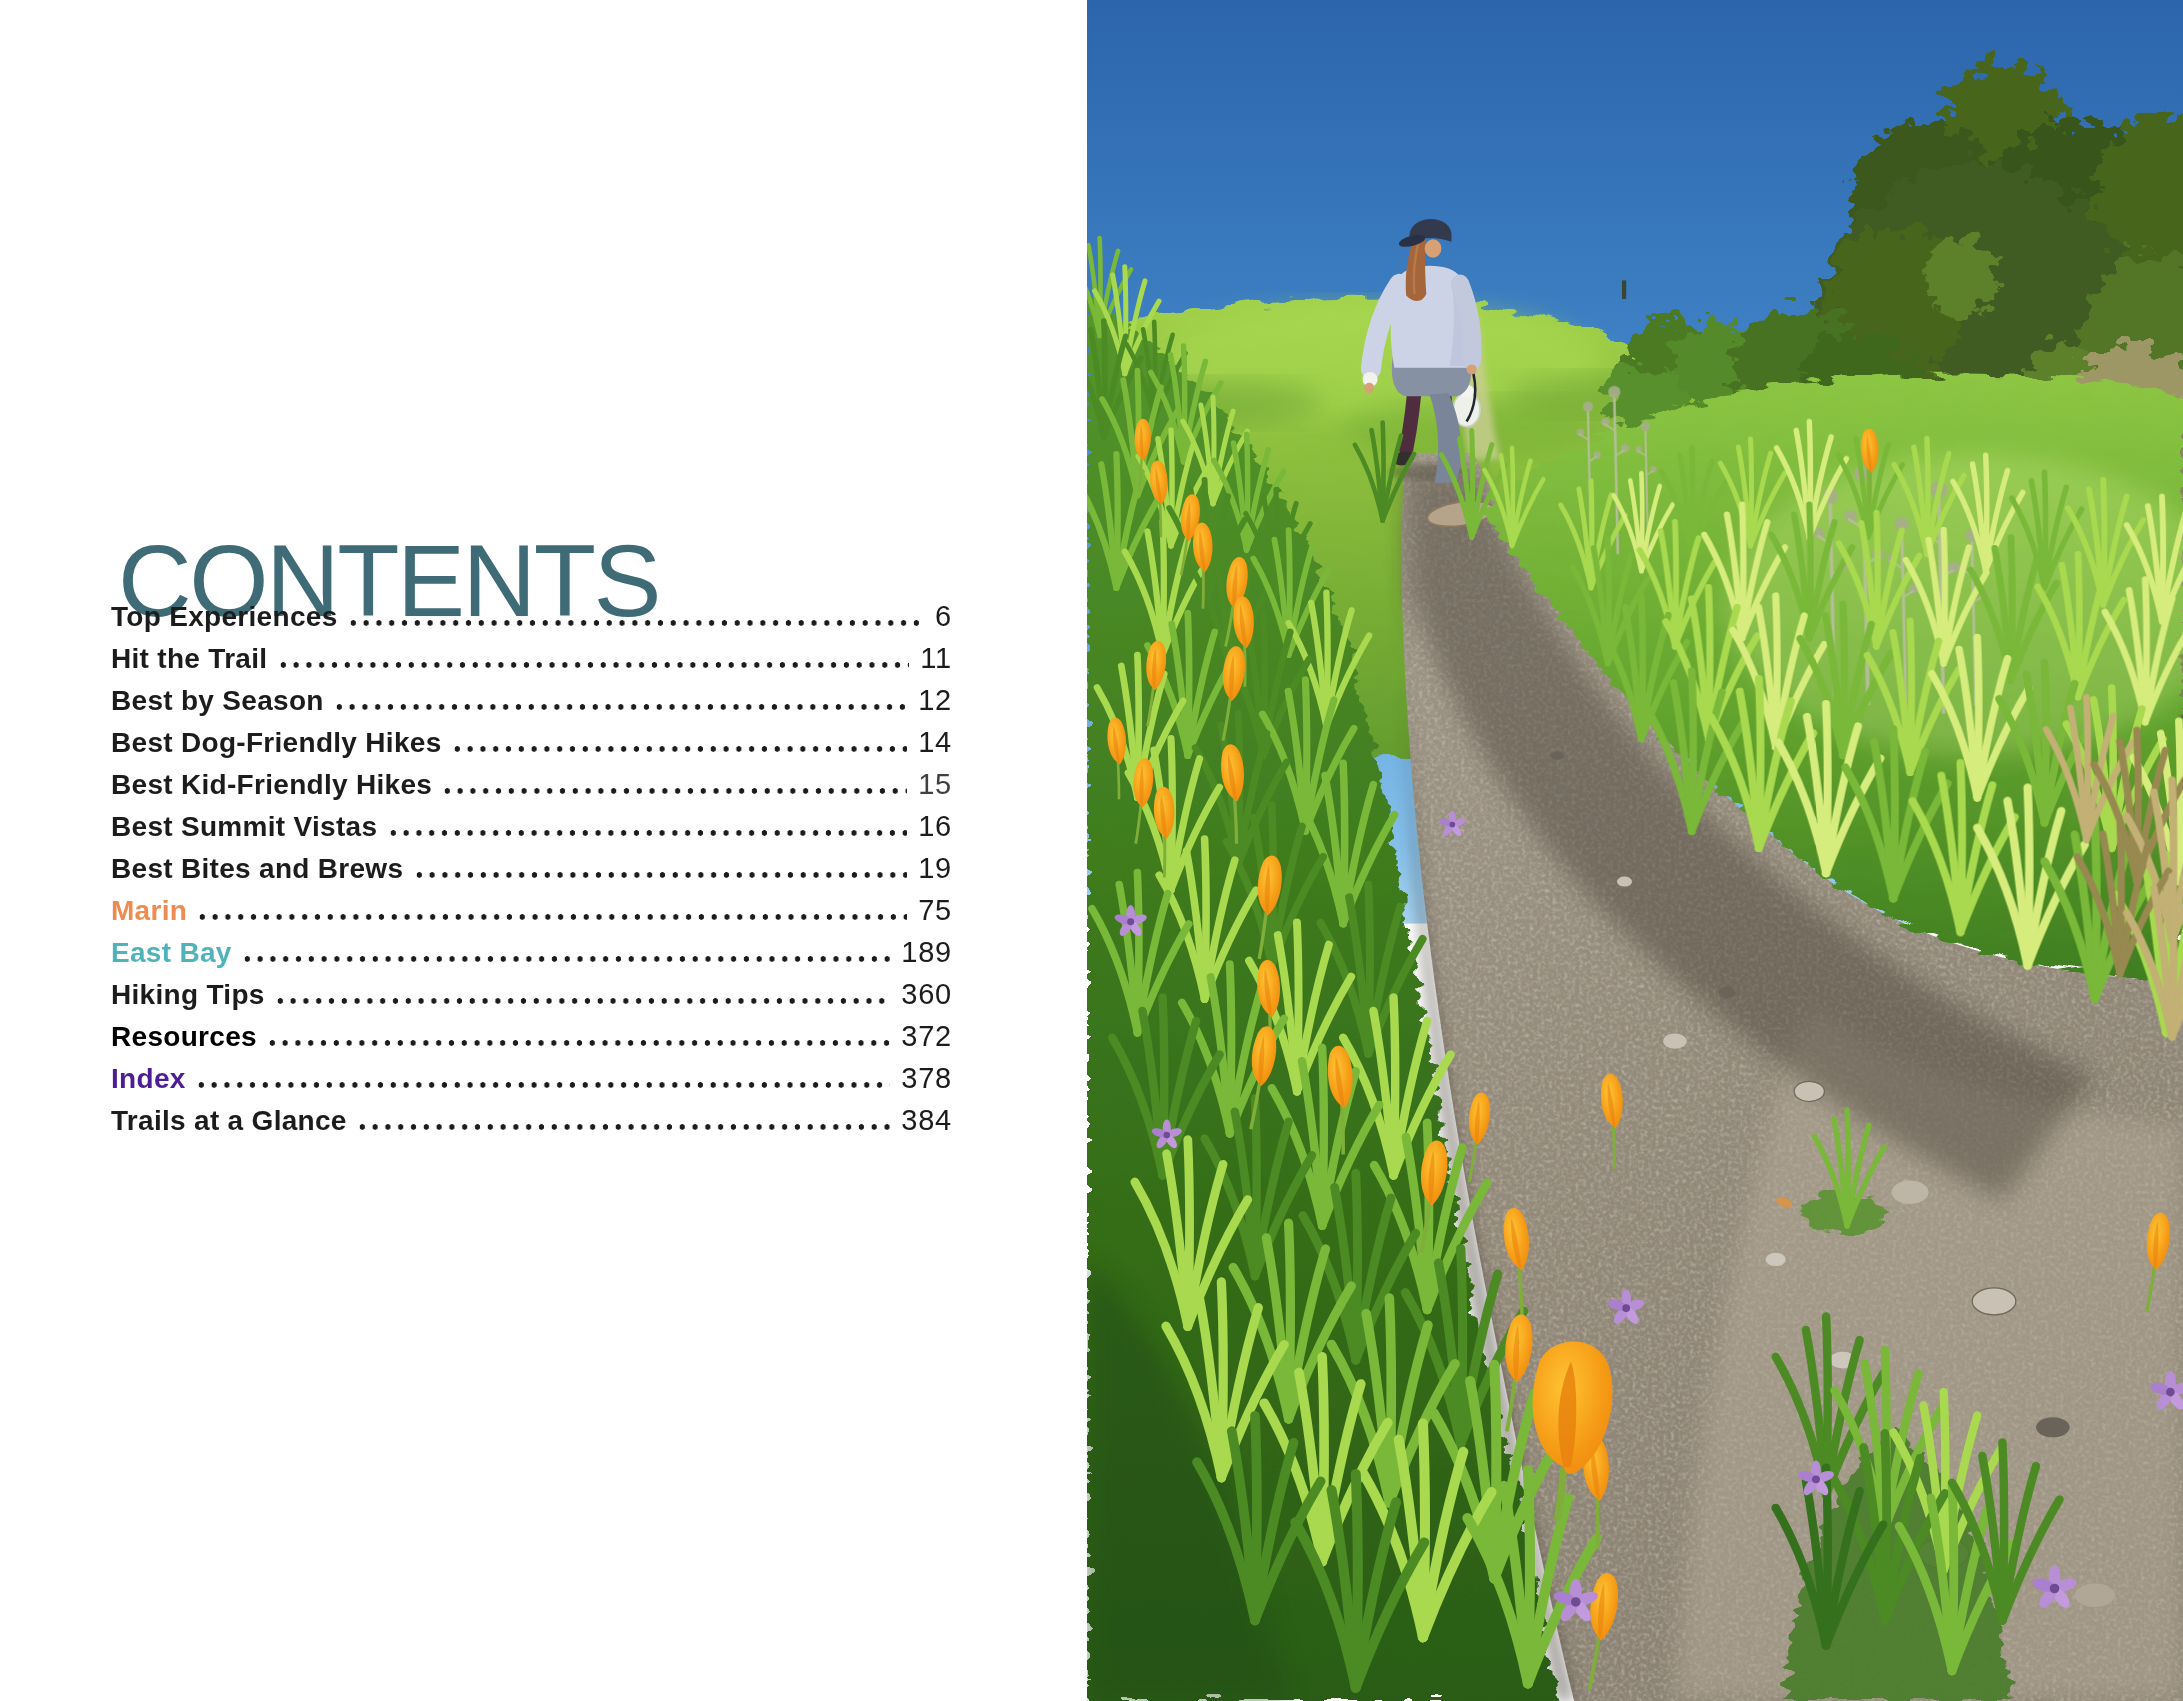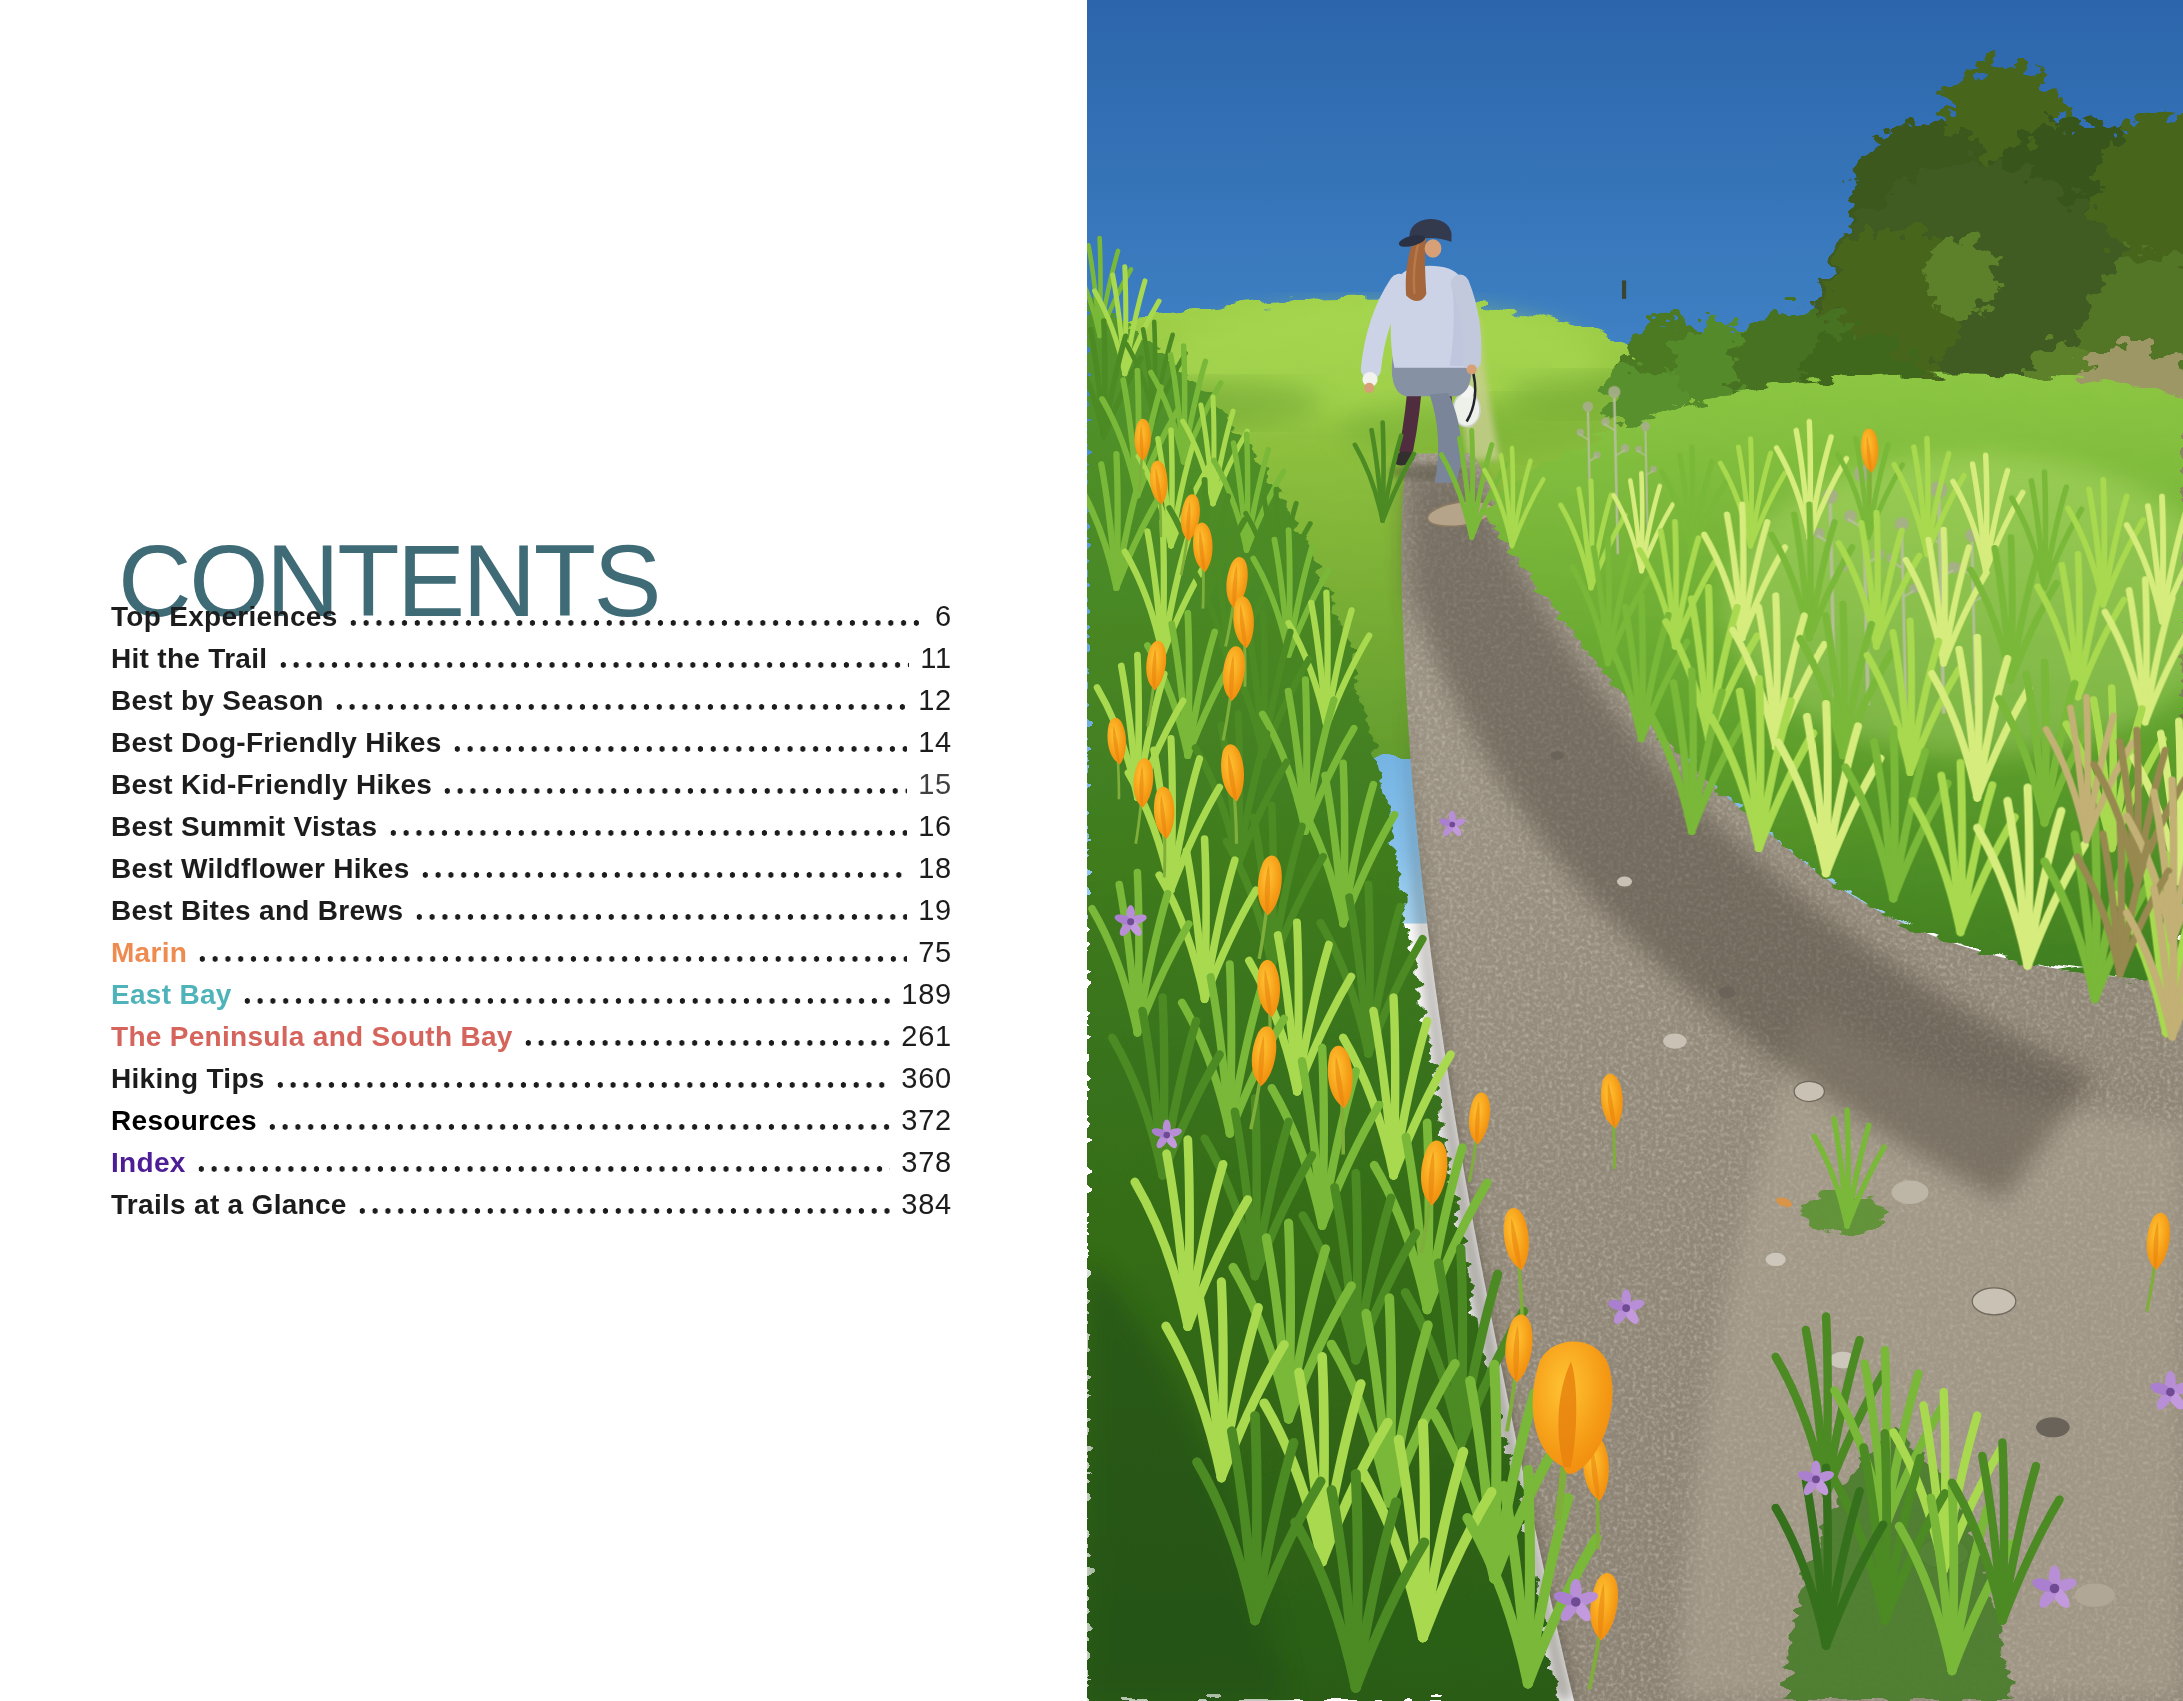--- a/index.html
+++ b/index.html
@@ -70,43 +70,33 @@
       <span class="lbl" style="color: rgb(28, 28, 28);">Best Kid-Friendly Hikes</span>
       <span class="dots"></span>
       <span class="num" style="color: #404040;">15</span>
     </li>
     <li>
       <span class="lbl" style="color: rgb(28, 28, 28);">Best Summit Vistas</span>
       <span class="dots"></span>
       <span class="num" style="color: rgb(28, 28, 28);">16</span>
     </li>
     <li>
-      <span class="lbl" style="color: rgb(28, 28, 28);">Best Wildflower Hikes</span>
-      <span class="dots"></span>
-      <span class="num" style="color: rgb(28, 28, 28);">18</span>
-    </li>
-    <li>
       <span class="lbl" style="color: rgb(28, 28, 28);">Best Bites and Brews</span>
       <span class="dots"></span>
       <span class="num" style="color: rgb(28, 28, 28);">19</span>
     </li>
     <li>
       <span class="lbl" style="color: rgb(238, 139, 80);">Marin</span>
       <span class="dots"></span>
       <span class="num" style="color: rgb(28, 28, 28);">75</span>
     </li>
     <li>
       <span class="lbl" style="color: rgb(79, 179, 186);">East Bay</span>
       <span class="dots"></span>
       <span class="num" style="color: rgb(28, 28, 28);">189</span>
-    </li>
-    <li>
-      <span class="lbl" style="color: rgb(213, 100, 92);">The Peninsula and South Bay</span>
-      <span class="dots"></span>
-      <span class="num" style="color: rgb(28, 28, 28);">261</span>
     </li>
     <li>
       <span class="lbl" style="color: rgb(28, 28, 28);">Hiking Tips</span>
       <span class="dots"></span>
       <span class="num" style="color: rgb(28, 28, 28);">360</span>
     </li>
     <li>
       <span class="lbl" style="color: #000000;">Resources</span>
       <span class="dots"></span>
       <span class="num" style="color: rgb(28, 28, 28);">372</span>

